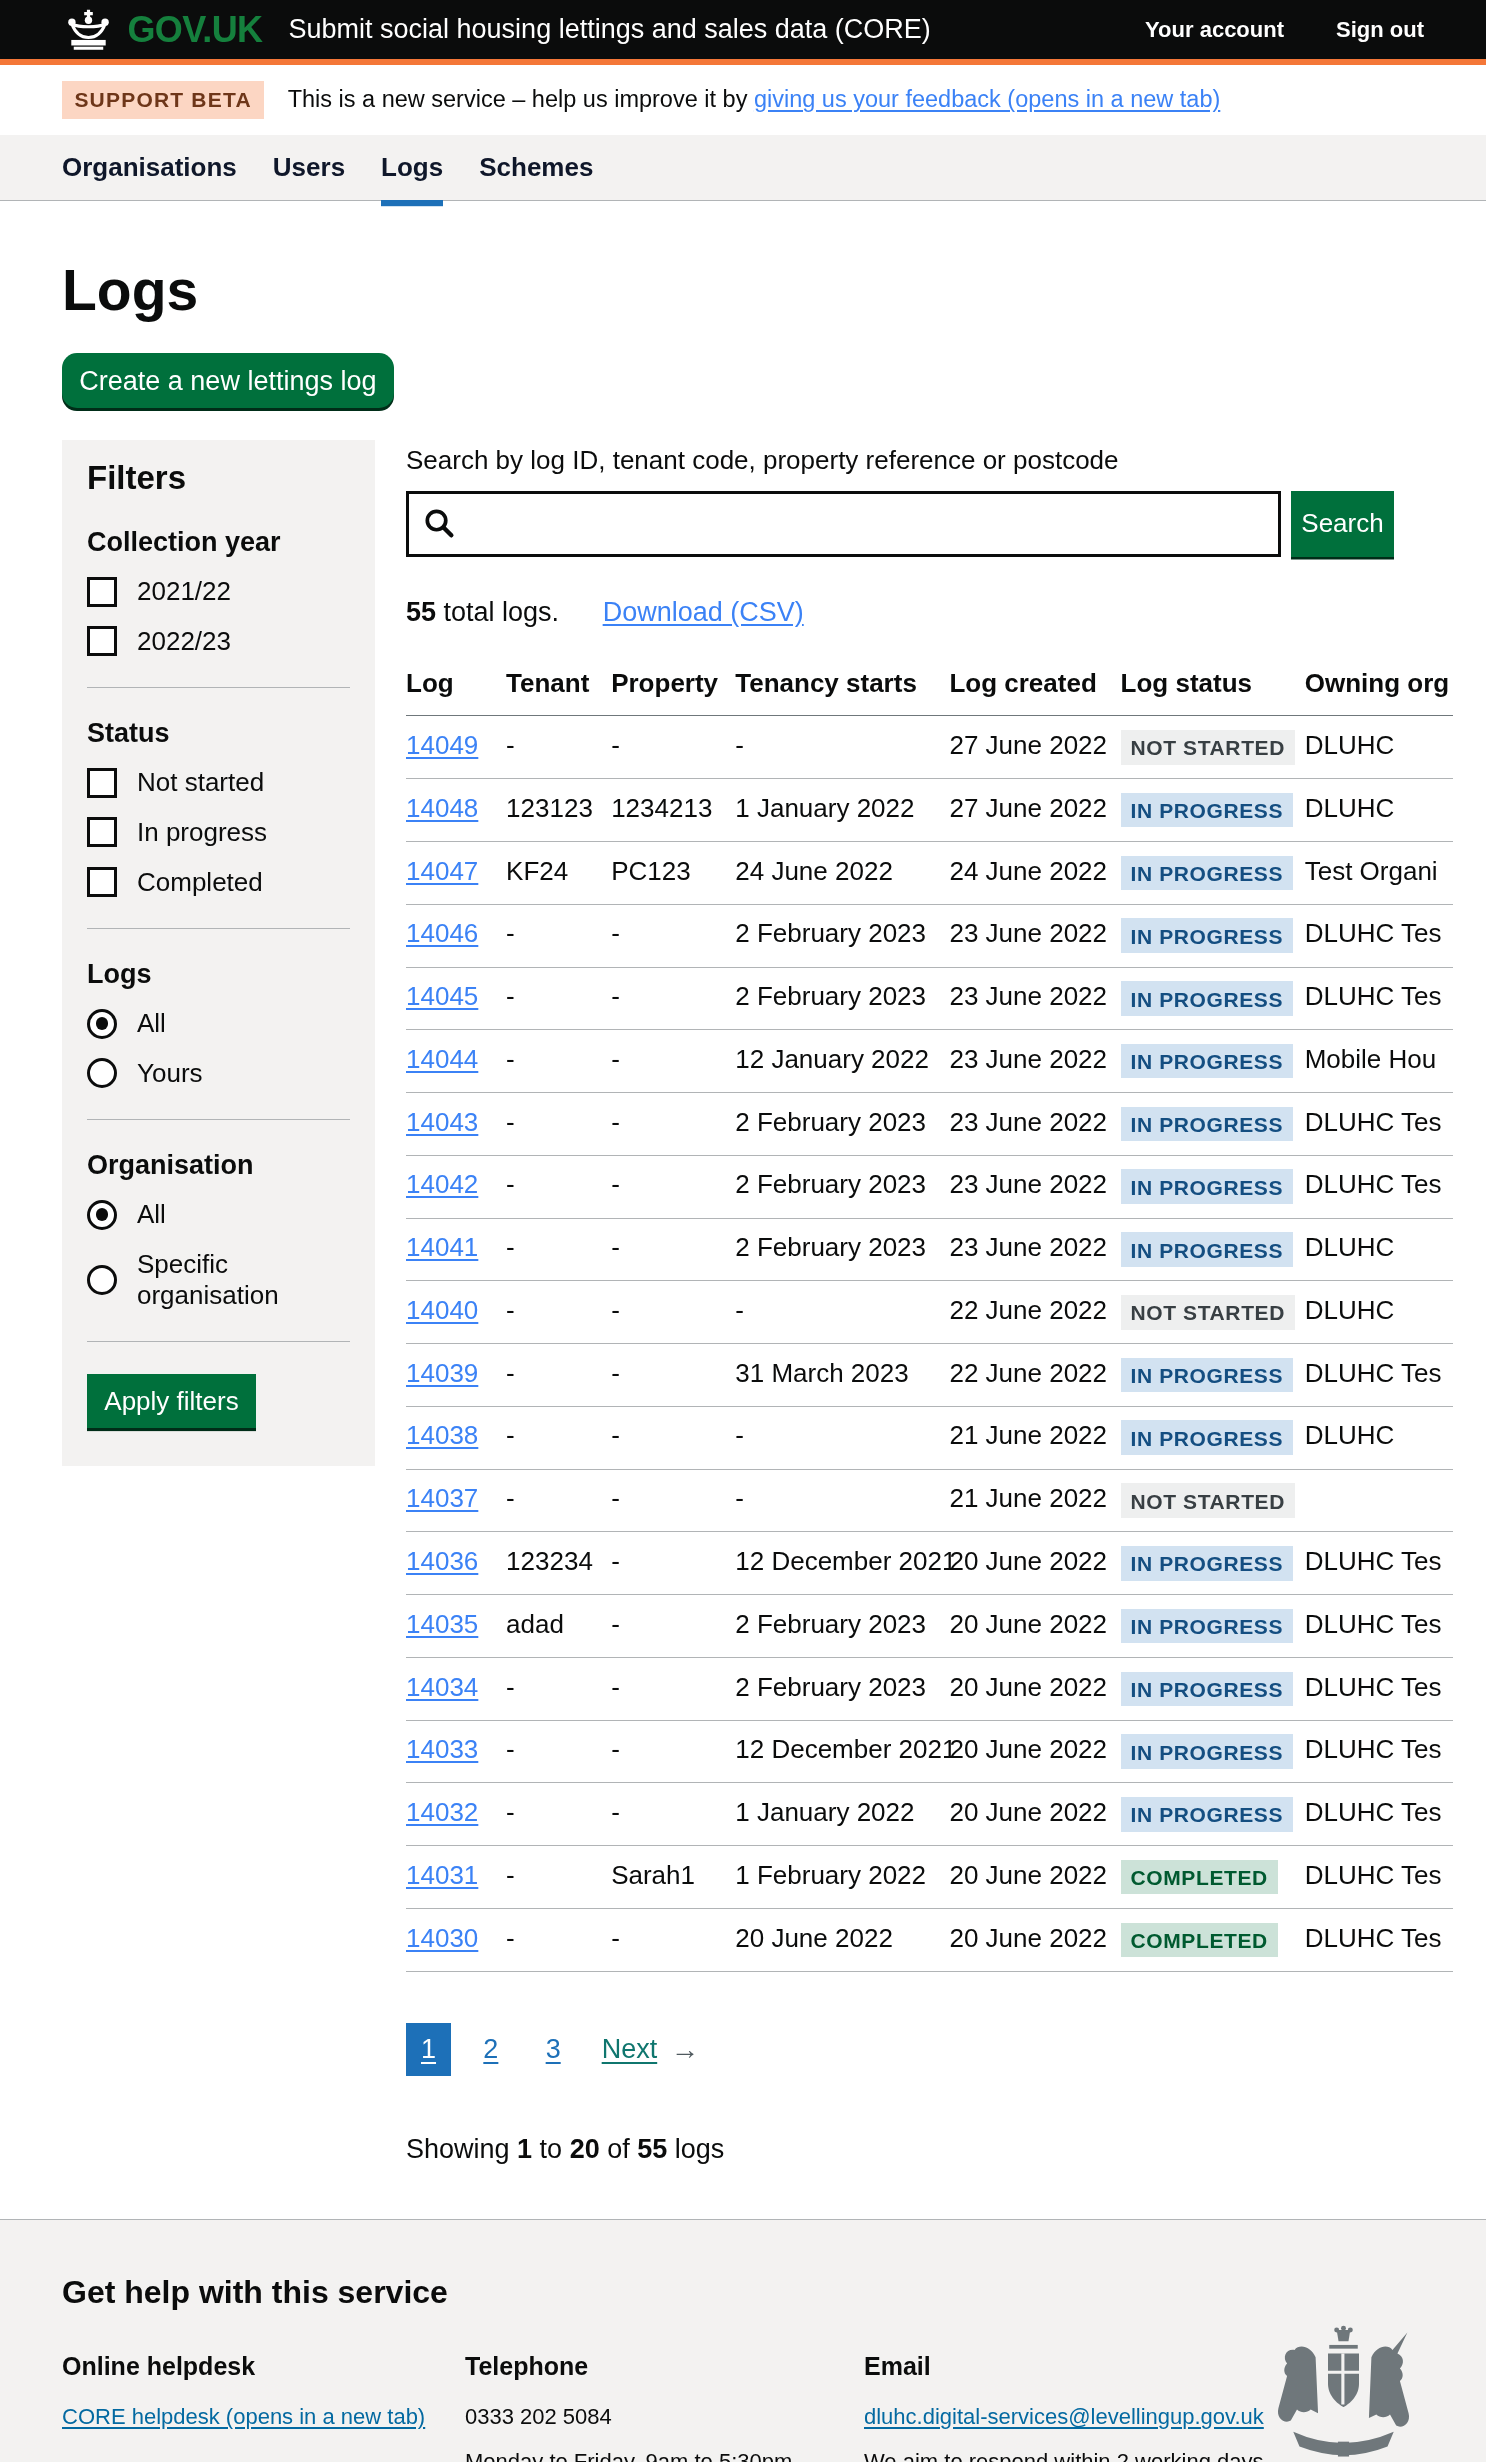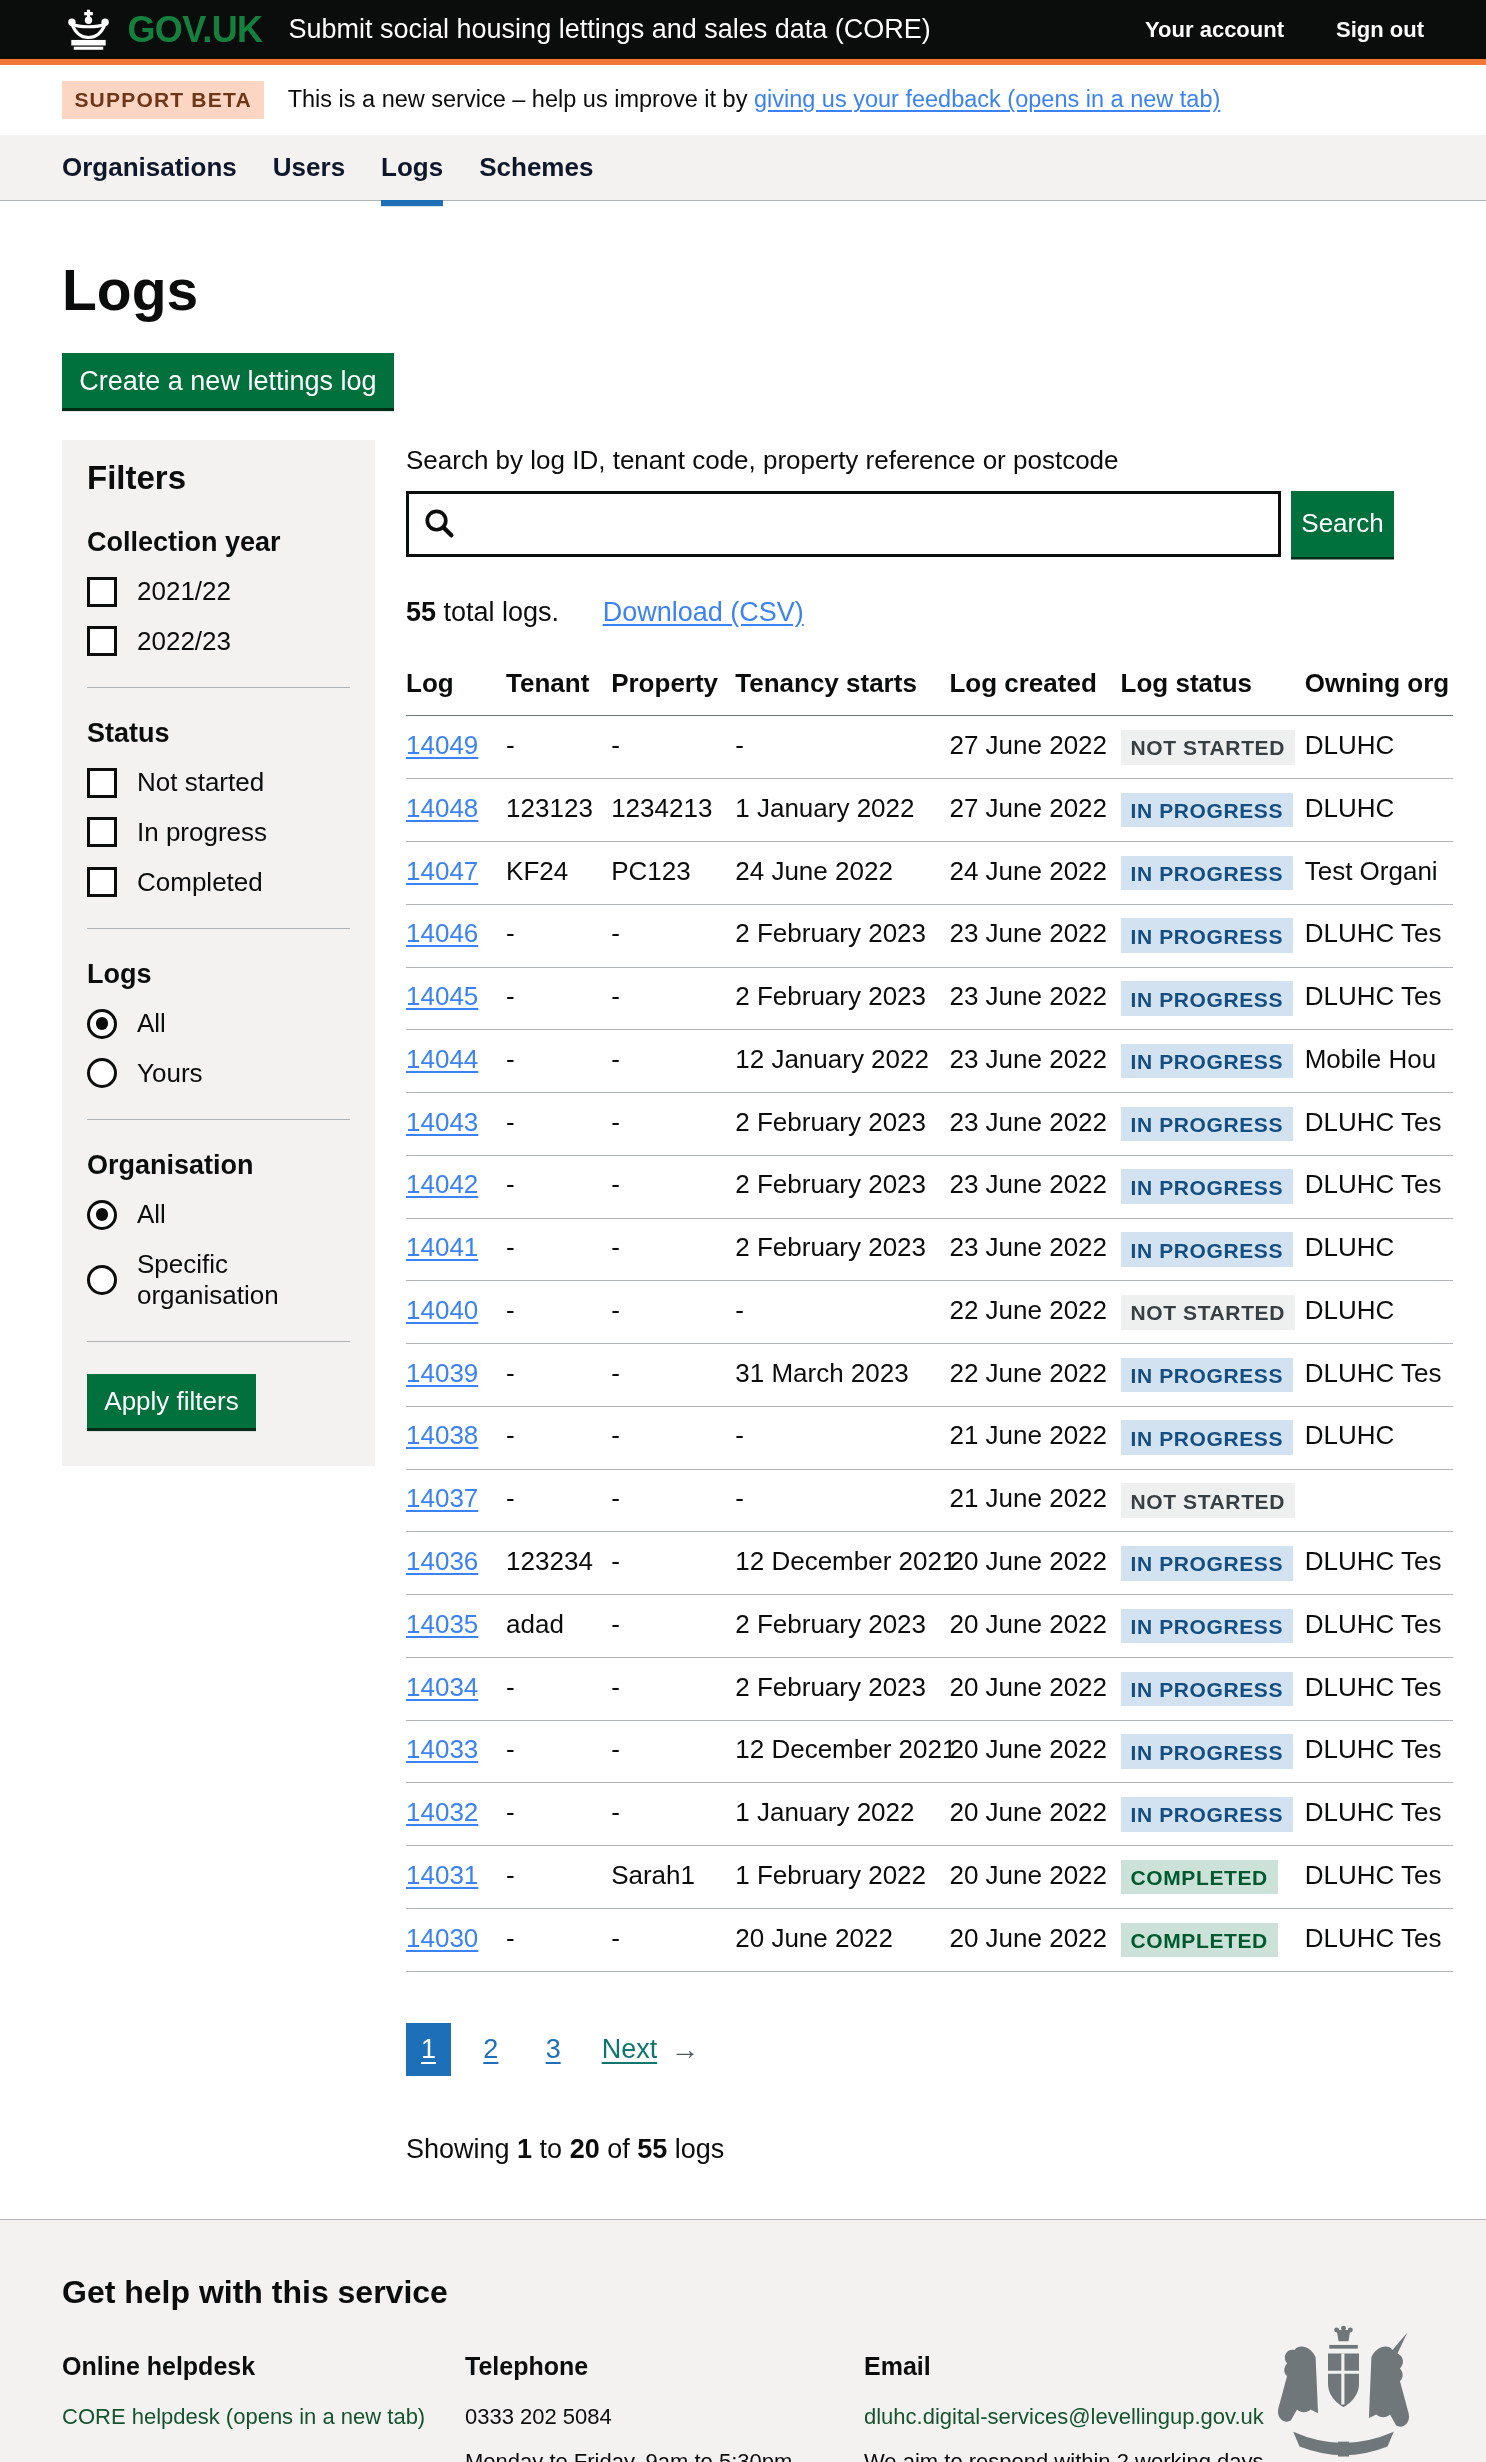--- a/index.html
+++ b/index.html
@@ -33,21 +33,21 @@
   .nav-item { display:inline-block; color:#0f172a; font-size:26px; font-weight:700;
     text-decoration:none; margin-right:36px; padding-bottom:17.3px; }
   .nav-item--active { box-shadow:0 6.2px 0 0 #1d70b8; }
 
   
   main { padding-left:62px; }
   h1.page-title { font-size:57px; font-weight:700; margin-top:56px; }
   .govuk-button { display:inline-block; background:#00703c; color:#fff; border:none;
     font-family:inherit; font-size:27px; padding:12.4px 17.3px 11px; box-shadow:0 3.1px 0 #002d18;
     text-decoration:none; cursor:pointer; }
-  .create-btn { margin-top:30px; }
+  .create-btn { margin-top:30px;border-radius:15px; }
 
   .layout { display:flex; margin-top:32px; align-items:flex-start; }
 
   
   .filters { width:313px; flex:none; margin-right:31px; background:#f3f2f1; padding:14px 25px 38px; }
   .filters h2 { font-size:33px; font-weight:700; margin-top:5px; }
   .fgroup h3 { font-size:27px; font-weight:700; margin-top:30px; }
   .opt { display:flex; align-items:center; margin-top:18.6px; cursor:pointer; }
   .cbox { width:30px; height:30px; background:#fff; border:3.1px solid #0b0c0c; flex:none; }
   .rad { width:30px; height:30px; background:#fff; border:3.1px solid #0b0c0c; border-radius:50%;
@@ -105,21 +105,21 @@
   
   footer { background:#f3f2f1; border-top:1.2px solid #b1b4b6; padding:54px 62px 40px; position:relative; }
   footer h2 { font-size:32px; font-weight:700; }
   .footer-cols { display:flex; margin-top:41px; }
   .fcol h3 { font-size:25px; font-weight:700; }
   .fcol { font-size:22px; }
   .fcol-1 { width:403px; }
   .fcol-2 { width:399px; }
   .fcol p, .fcol a { display:inline-block; margin-top:23.5px; }
   .fcol .sub { margin-top:18.6px; display:block; }
-  .flink { color:#14532d; text-underline-offset:3.1px; }
+  .flink { color:#0369a1; text-decoration:underline; text-underline-offset:3.1px; }
   .arms { position:absolute; right:65px; top:105px; }
 </style>
 </head>
 <body>
 
 <header class="govuk-header">
   <div class="header-inner">
     <span class="crown">
       <svg width="53" height="43" viewBox="0 0 43 35" aria-hidden="true">
         <g fill="none" stroke="#ffffff" stroke-width="2.6">

